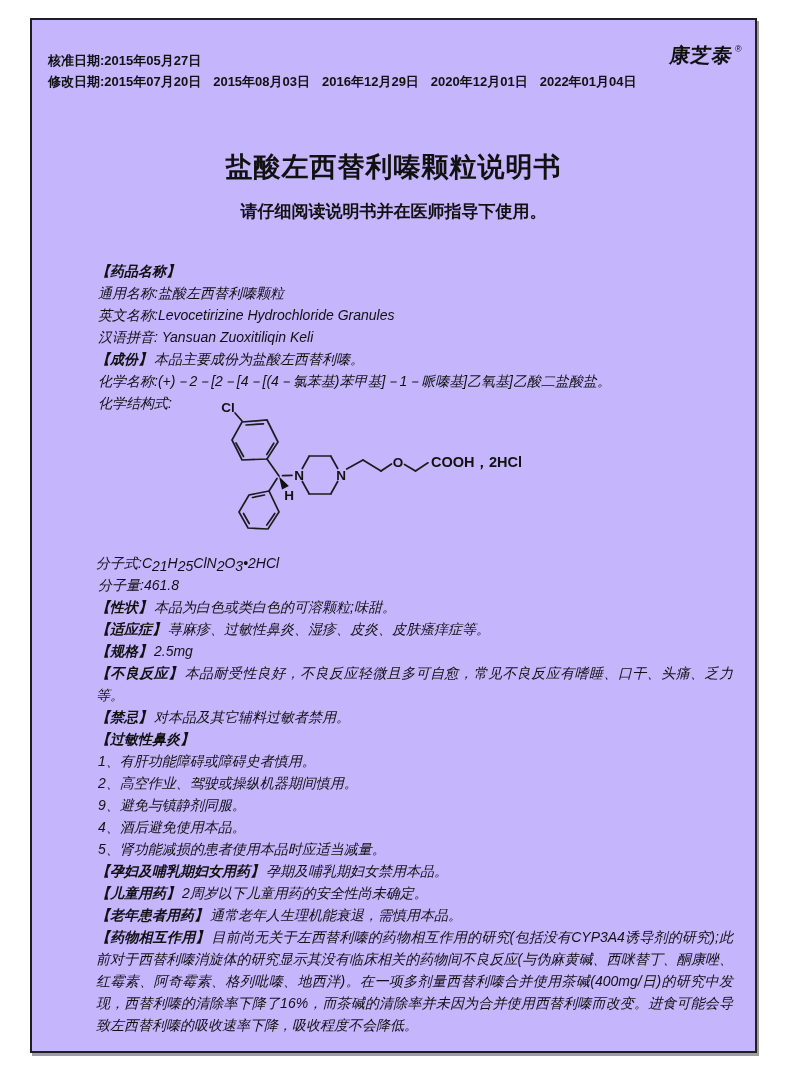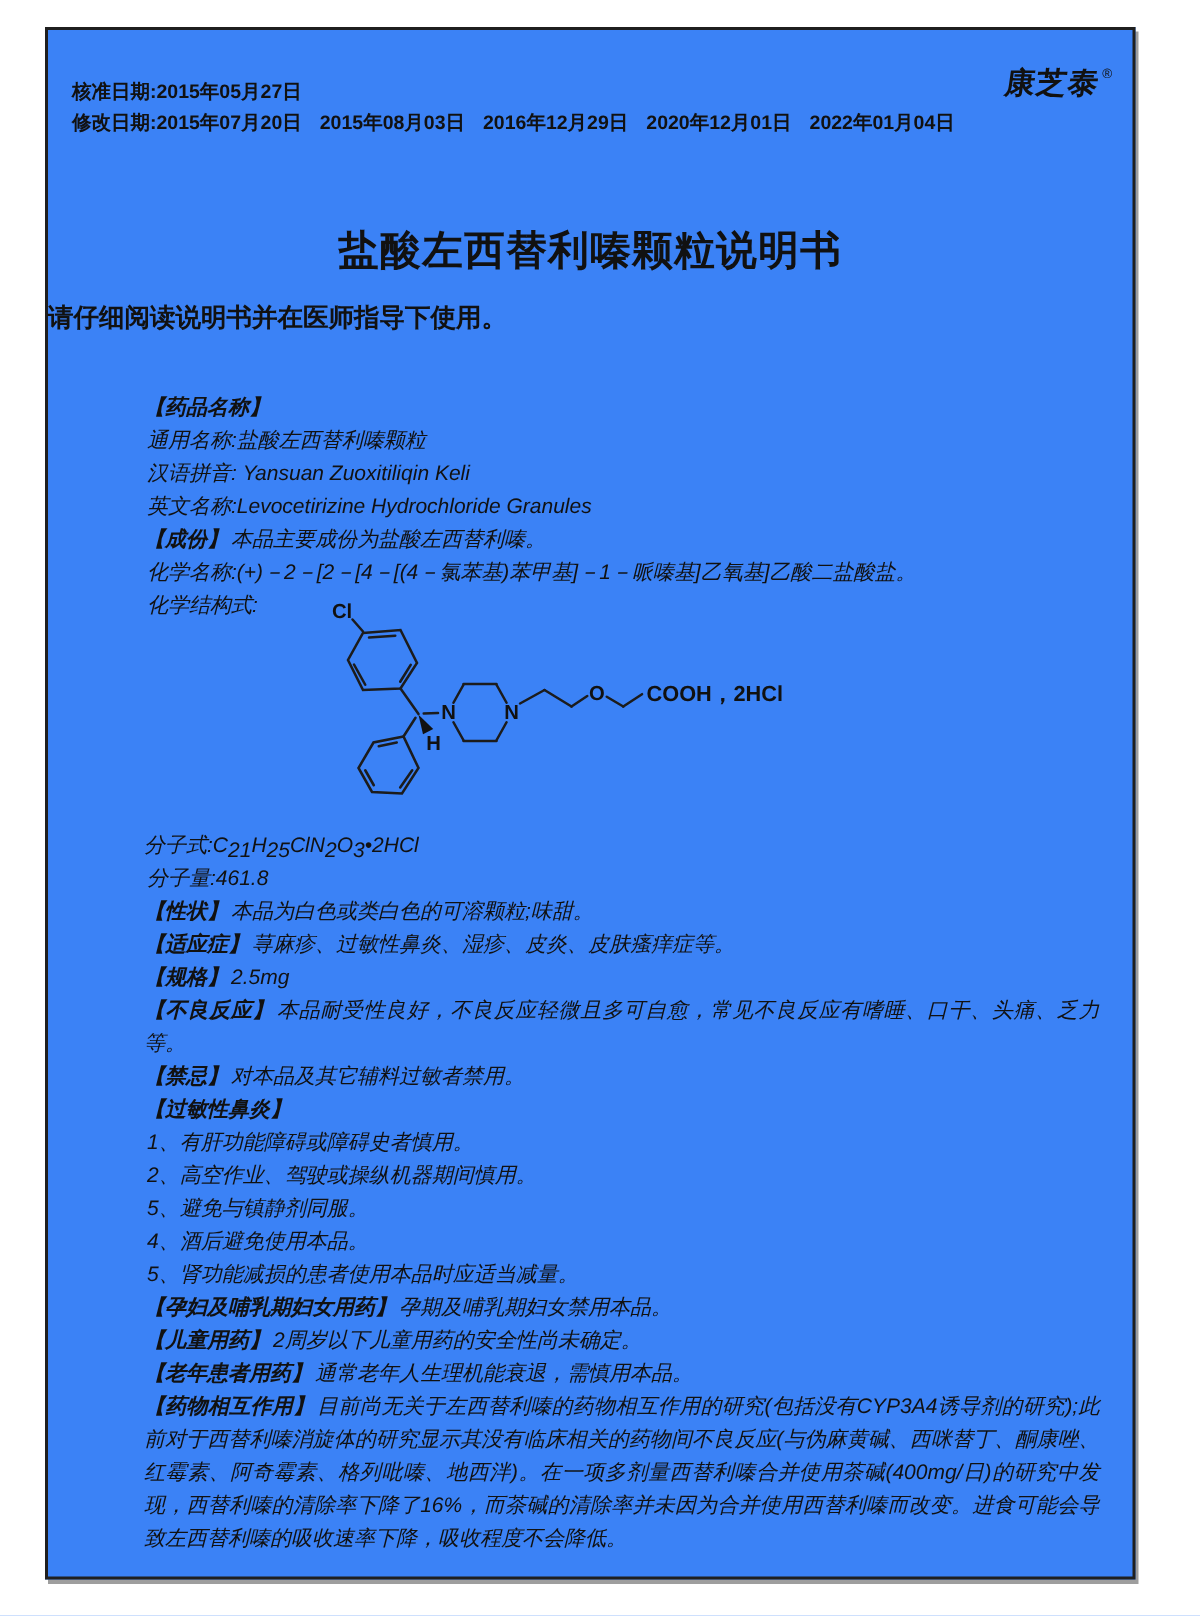--- a/index.html
+++ b/index.html
@@ -1,32 +1,32 @@
 <!DOCTYPE html>
 <html><head>
 <meta charset="utf-8">
 <style>
   html,body{margin:0;padding:0;background:#ffffff;}
   body{width:800px;height:1077px;position:relative;
        font-family:"Liberation Sans","DejaVu Sans",sans-serif;color:#111;}
   .page{position:absolute;left:30px;top:18px;width:723px;height:1031px;
-        border:2px solid #1f1f1f;background:#3b82f6;
+        border:2px solid #1f1f1f;background:#c4b5fd;
         box-shadow:2px 3px 0 rgba(40,40,40,.45);}
   
   .header{padding:30px 24px 0 16px;font-size:13px;line-height:21px;font-weight:600;}
   .hdr-row{white-space:nowrap;}
   .dates-row{display:flex;gap:12px;}
   .brand{position:absolute;top:22px;right:13px;font-size:20px;font-weight:bold;
          transform:skewX(-8deg);letter-spacing:1px;}
   .brand sup{font-size:9px;font-weight:normal;transform:skewX(8deg);
              display:inline-block;vertical-align:10px;margin-left:1px;}
   
   .title{margin-top:50px;text-align:center;font-size:27px;font-weight:bold;
          line-height:50px;letter-spacing:1px;}
-  .notice{margin-top:9px;font-size:17px;font-weight:bold;line-height:22px;}
+  .notice{margin-top:9px;text-align:center;font-size:17px;font-weight:bold;line-height:22px;}
   
   .body{margin-top:37px;padding:0 22px 0 64px;}
   .line{margin:0;font-size:14px;line-height:22px;text-align:justify;font-style:italic;}
   .lbl{font-weight:bold;margin-right:2px;}
   
   .structure-fig{position:relative;height:138px;}
   .structure-fig svg{position:absolute;left:106px;top:-16px;}
   .bond{stroke:#1c1c1c;stroke-width:1.7;fill:none;stroke-linecap:round;}
   .atom{font-family:"Liberation Sans","DejaVu Sans",sans-serif;font-size:13.5px;
         font-weight:600;fill:#111;}
@@ -62,23 +62,23 @@
 
   <div class="title">盐酸左西替利嗪颗粒说明书</div>
   <div class="notice">请仔细阅读说明书并在医师指导下使用。</div>
 
   <div class="body">
 
       <p class="line"><span class="lbl">【药品名称】</span><span class="txt"></span></p>
 
       <p class="line"><span class="lbl"></span><span class="txt">通用名称:盐酸左西替利嗪颗粒</span></p>
 
+      <p class="line"><span class="lbl"></span><span class="txt">英文名称:Levocetirizine Hydrochloride Granules</span></p>
+
       <p class="line"><span class="lbl"></span><span class="txt">汉语拼音: Yansuan Zuoxitiliqin Keli</span></p>
-
-      <p class="line"><span class="lbl"></span><span class="txt">英文名称:Levocetirizine Hydrochloride Granules</span></p>
 
       <p class="line"><span class="lbl">【成份】</span><span class="txt">本品主要成份为盐酸左西替利嗪。</span></p>
 
       <p class="line"><span class="lbl"></span><span class="txt">化学名称:(+)－2－[2－[4－[(4－氯苯基)苯甲基]－1－哌嗪基]乙氧基]乙酸二盐酸盐。</span></p>
 
       <p class="line"><span class="lbl"></span><span class="txt">化学结构式:</span></p>
 
     <div class="structure-fig">
       <svg width="345" height="150" viewBox="0 0 345 150">
 
@@ -135,21 +135,21 @@
       <p class="line"><span class="lbl">【不良反应】</span><span class="txt">本品耐受性良好，不良反应轻微且多可自愈，常见不良反应有嗜睡、口干、头痛、乏力等。</span></p>
 
       <p class="line"><span class="lbl">【禁忌】</span><span class="txt">对本品及其它辅料过敏者禁用。</span></p>
 
       <p class="line"><span class="lbl">【过敏性鼻炎】</span><span class="txt"></span></p>
 
       <p class="line"><span class="lbl"></span><span class="txt">1、有肝功能障碍或障碍史者慎用。</span></p>
 
       <p class="line"><span class="lbl"></span><span class="txt">2、高空作业、驾驶或操纵机器期间慎用。</span></p>
 
-      <p class="line"><span class="lbl"></span><span class="txt">5、避免与镇静剂同服。</span></p>
+      <p class="line"><span class="lbl"></span><span class="txt">9、避免与镇静剂同服。</span></p>
 
       <p class="line"><span class="lbl"></span><span class="txt">4、酒后避免使用本品。</span></p>
 
       <p class="line"><span class="lbl"></span><span class="txt">5、肾功能减损的患者使用本品时应适当减量。</span></p>
 
       <p class="line"><span class="lbl">【孕妇及哺乳期妇女用药】</span><span class="txt">孕期及哺乳期妇女禁用本品。</span></p>
 
       <p class="line"><span class="lbl">【儿童用药】</span><span class="txt">2周岁以下儿童用药的安全性尚未确定。</span></p>
 
       <p class="line"><span class="lbl">【老年患者用药】</span><span class="txt">通常老年人生理机能衰退，需慎用本品。</span></p>

